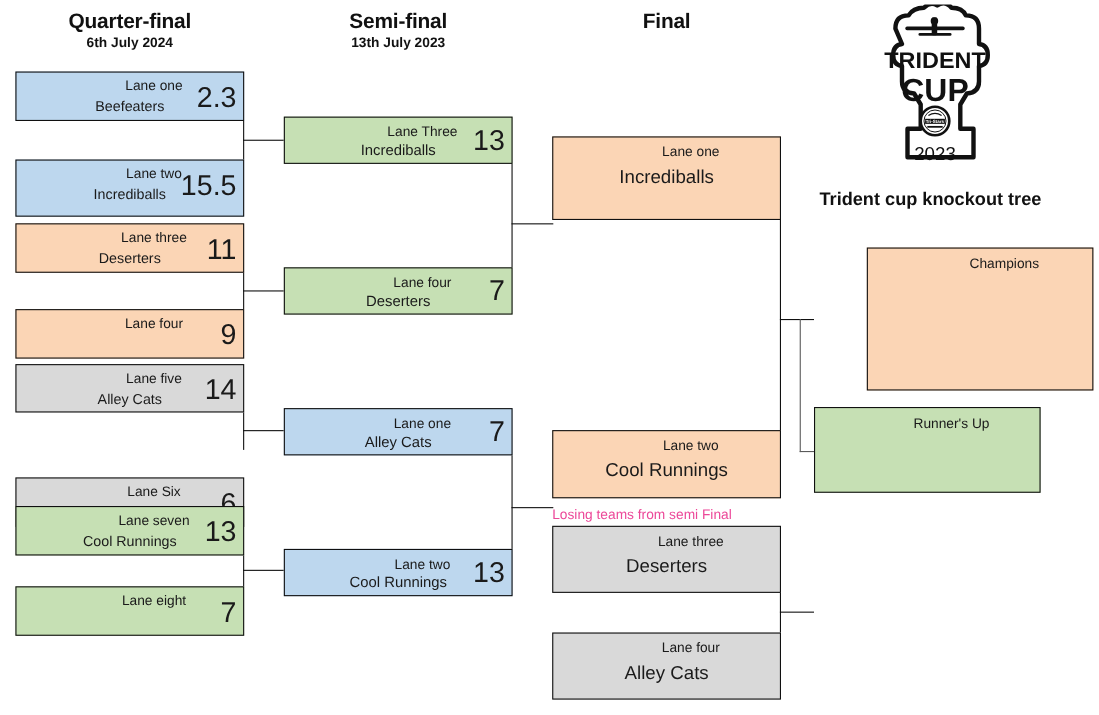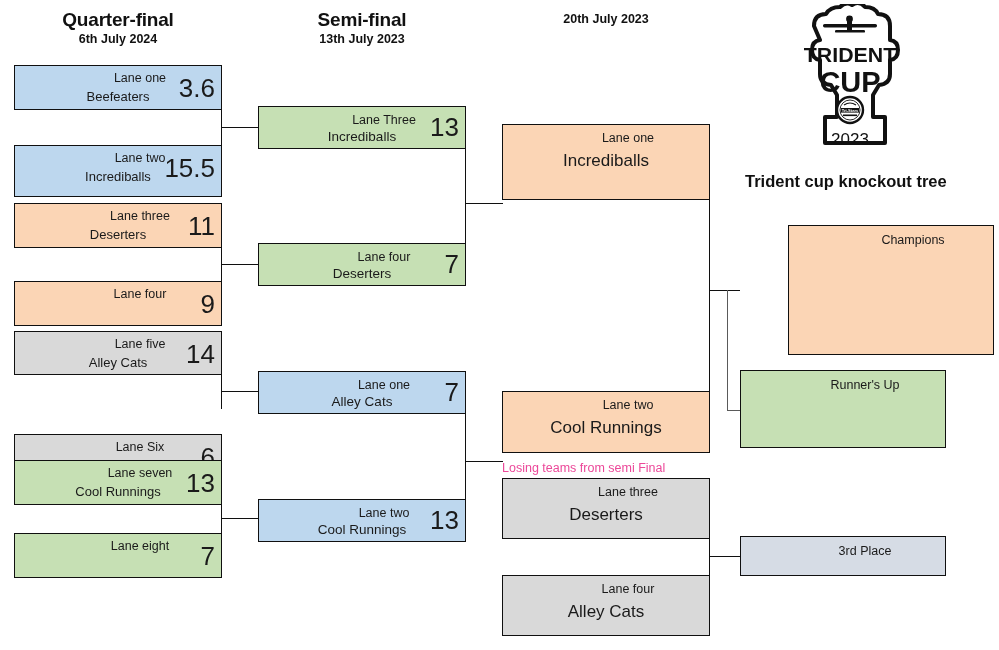--- a/index.html
+++ b/index.html
@@ -136,27 +136,27 @@
 
   <div class="col-head" style="left:14px; top:10px; width:208px;">
     <span class="title">Quarter-final</span>
     <span class="date">6th July 2024</span>
   </div>
   <div class="col-head" style="left:258px; top:10px; width:208px;">
     <span class="title">Semi-final</span>
     <span class="date">13th July 2023</span>
   </div>
   <div class="col-head" style="left:502px; top:10px; width:208px;">
-    <span class="date">20th July 2023</span>
+    <span class="title">Final</span>
   </div>
 
   <div class="box qf c-blue" style="left:14px; top:65px; width:208px; height:45px;">
     <span class="lane">Lane one</span>
     <span class="team">Beefeaters</span>
-    <span class="score">3.6</span>
+    <span class="score">2.3</span>
   </div>
   <div class="box qf c-blue" style="left:14px; top:145px; width:208px; height:52px;">
     <span class="lane">Lane two</span>
     <span class="team">Incrediballs</span>
     <span class="score">15.5</span>
   </div>
   <div class="box qf c-orange" style="left:14px; top:203px; width:208px; height:45px;">
     <span class="lane">Lane three</span>
     <span class="team">Deserters</span>
     <span class="score">11</span>
@@ -250,23 +250,20 @@
   <div class="ln ln-h ln-grey" style="left:727px; top:410px; width:13px;"></div>
 
   <div class="ln ln-v" style="left:709px; top:539px; height:36px;"></div>
   <div class="ln ln-h" style="left:709px; top:556px; width:31px;"></div>
 
   <div class="box res c-orange" style="left:740px; top:225px; width:206px; height:130px;margin-left:48px;">
     <span class="lane">Champions</span>
   </div>
   <div class="box res c-green" style="left:740px; top:370px; width:206px; height:78px;">
     <span class="lane">Runner's Up</span>
-  </div>
-  <div class="box res c-slate" style="left:740px; top:536px; width:206px; height:40px;">
-    <span class="lane">3rd Place</span>
   </div>
 
   <div id="logo">
     <svg width="120" height="158" viewBox="0 0 120 158" xmlns="http://www.w3.org/2000/svg">
 
       <path d="M24 22 q0 -12 12 -12 q4 -7 14 -7 q6 -6 12 -2 q7 -5 13 2 q10 0 13 7 q12 0 12 12
                l0 14 q8 1 8 10 q0 9 -8 10 l0 14 q0 10 -11 11
                l-6 10 l0 22 l12 0 l0 26 l-60 0 l0 -26 l12 0 l0 -22 l-6 -10
                q-11 -1 -11 -11 l0 -14 q-8 -1 -8 -10 q0 -9 8 -10 z" fill="#ffffff" stroke="#111111" stroke-width="4" stroke-linejoin="round"></path>
 

